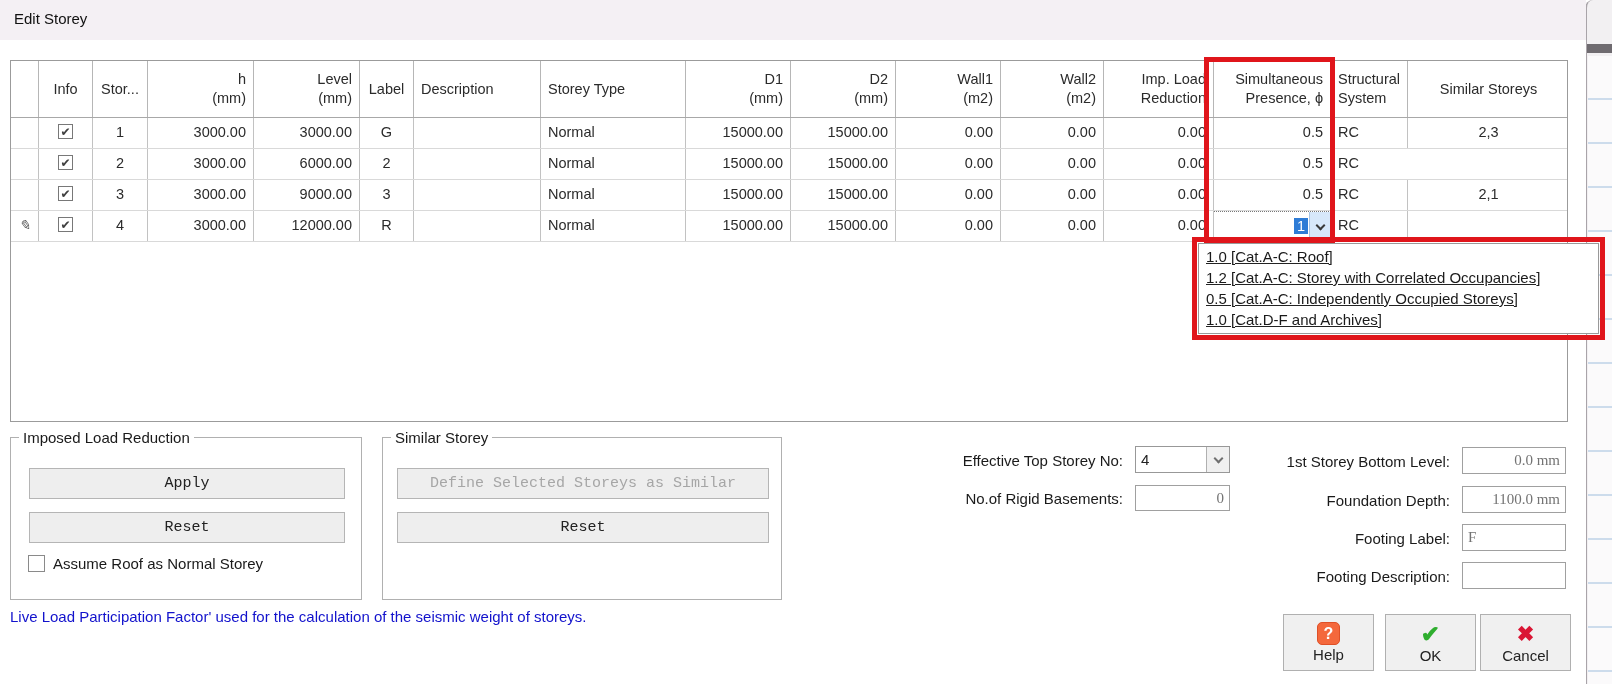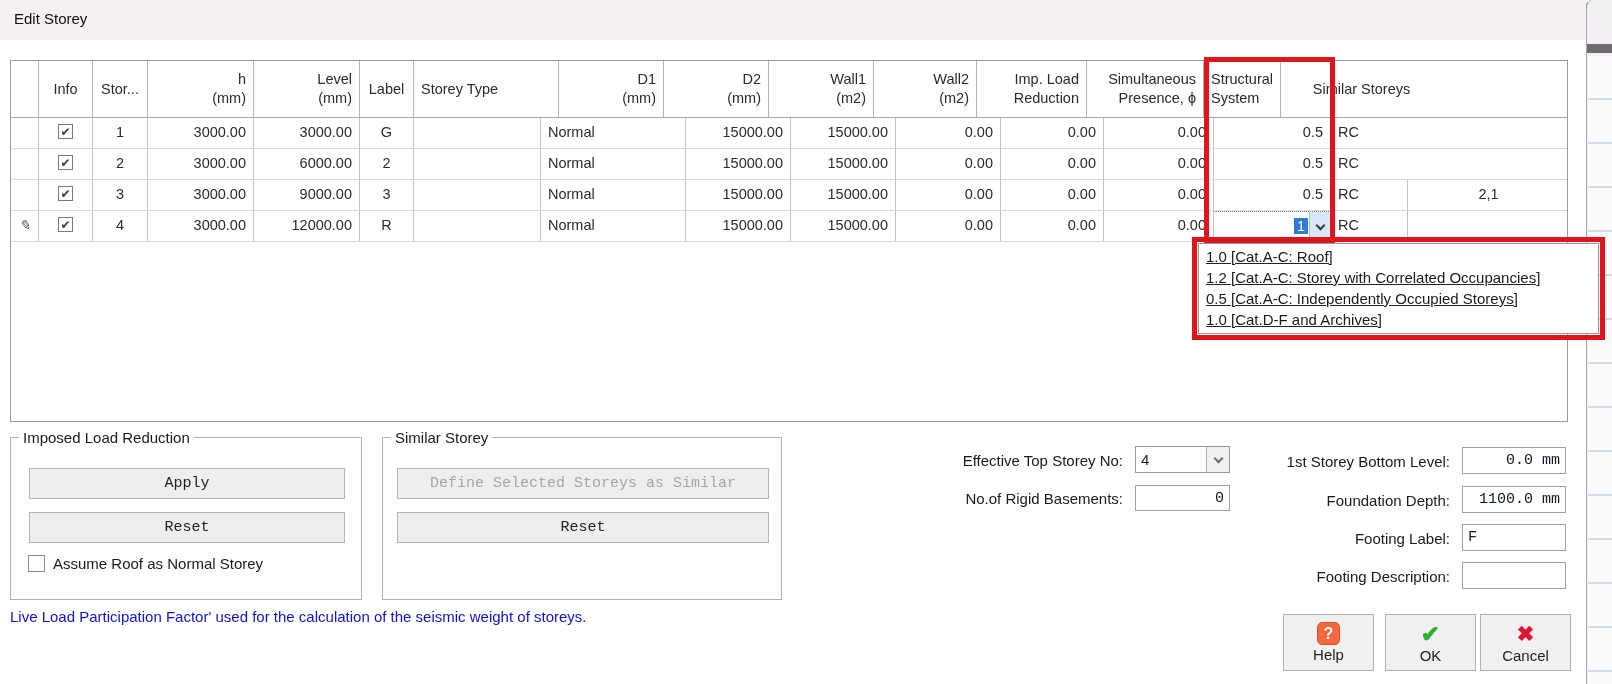--- a/index.html
+++ b/index.html
@@ -71,22 +71,22 @@
   .btn-reset1 { left:18px; top:74px; width:316px; height:31px; line-height:29px; }
   .btn-define { left:14px; top:30px; width:372px; height:31px; line-height:29px; }
   .btn-reset2 { left:14px; top:74px; width:372px; height:31px; line-height:29px; }
 
   .cbx-row { position:absolute; left:17px; top:117px; display:flex; align-items:center; }
   .cbx { width:17px; height:17px; border:1px solid #8a8a8a; background:#fff; }
   .cbx-label { margin-left:8px; font-size:15px; color:#1a1a1a; }
 
   
   .flabel { position:absolute; width:200px; text-align:right; font-size:15px; color:#1a1a1a; }
-  .finput { position:absolute; border:1px solid #a0a0a0; font-size:15px; font-family:Liberation Mono, monospace;
-            padding:0 5px; color:#0f172a; background:#fff; }
+  .finput { position:absolute; border:1px solid #a0a0a0; font-size:15px; font-family:Liberation Serif, serif;
+            padding:0 5px; color:#737373; background:#fff; }
   .t-r { text-align:right; }
   .combo { position:absolute; border:1px solid #989898; background:#fff; display:flex; }
   .combo .cval { flex:1; font-size:15px; line-height:25px; padding-left:5px; }
   .combo .cbtn { width:23px; background:#f0f0f0; border-left:1px solid #b0b0b0;
                  display:flex; align-items:center; justify-content:center; }
 
   .note { position:absolute; left:10px; top:608px; font-size:15px; color:#1212cc; }
 
   .big-btn { position:absolute; top:614px; width:91px; height:57px; background:#f0f0f0;
              border:1px solid #b0b0b0; display:flex; flex-direction:column; align-items:center;
@@ -119,20 +119,21 @@
     <div class="grid">
       <div class="grid-header" id="grid-header">
           <div class="hcell a-c" style="width: 28px;"></div>
           <div class="hcell a-c" style="width: 54px;">Info</div>
           <div class="hcell a-c" style="width: 55px;">Stor...</div>
           <div class="hcell a-r" style="width: 106px;">h
 (mm)</div>
           <div class="hcell a-r" style="width: 106px;">Level
 (mm)</div>
           <div class="hcell a-c" style="width: 54px;">Label</div>
+          <div class="hcell a-l" style="width: 127px;">Description</div>
           <div class="hcell a-l" style="width: 145px;">Storey Type</div>
           <div class="hcell a-r" style="width: 105px;">D1
 (mm)</div>
           <div class="hcell a-r" style="width: 105px;">D2
 (mm)</div>
           <div class="hcell a-r" style="width: 105px;">Wall1
 (m2)</div>
           <div class="hcell a-r" style="width: 103px;">Wall2
 (m2)</div>
           <div class="hcell a-r" style="width: 110px;">Imp. Load
@@ -153,20 +154,21 @@
             <div class="gcell a-c" style="width: 54px;">G</div>
             <div class="gcell a-l" style="width: 127px;"></div>
             <div class="gcell a-l" style="width: 145px;">Normal</div>
             <div class="gcell a-r" style="width: 105px;">15000.00</div>
             <div class="gcell a-r" style="width: 105px;">15000.00</div>
             <div class="gcell a-r" style="width: 105px;">0.00</div>
             <div class="gcell a-r" style="width: 103px;">0.00</div>
             <div class="gcell a-r" style="width: 110px;">0.00</div>
             <div class="gcell a-r" style="width: 117px;">0.5</div>
             <div class="gcell a-l" style="width: 77px;">RC</div>
+            <div class="gcell a-c" style="width: 161px;">2,3</div>
           </div>
           <div class="grow">
             <div class="gcell a-c" style="width: 28px;"></div>
             <div class="gcell a-c" style="width: 54px;"><span class="cb"><span class="ck">✔</span></span></div>
             <div class="gcell a-c" style="width: 55px;">2</div>
             <div class="gcell a-r" style="width: 106px;">3000.00</div>
             <div class="gcell a-r" style="width: 106px;">6000.00</div>
             <div class="gcell a-c" style="width: 54px;">2</div>
             <div class="gcell a-l" style="width: 127px;"></div>
             <div class="gcell a-l" style="width: 145px;">Normal</div>

